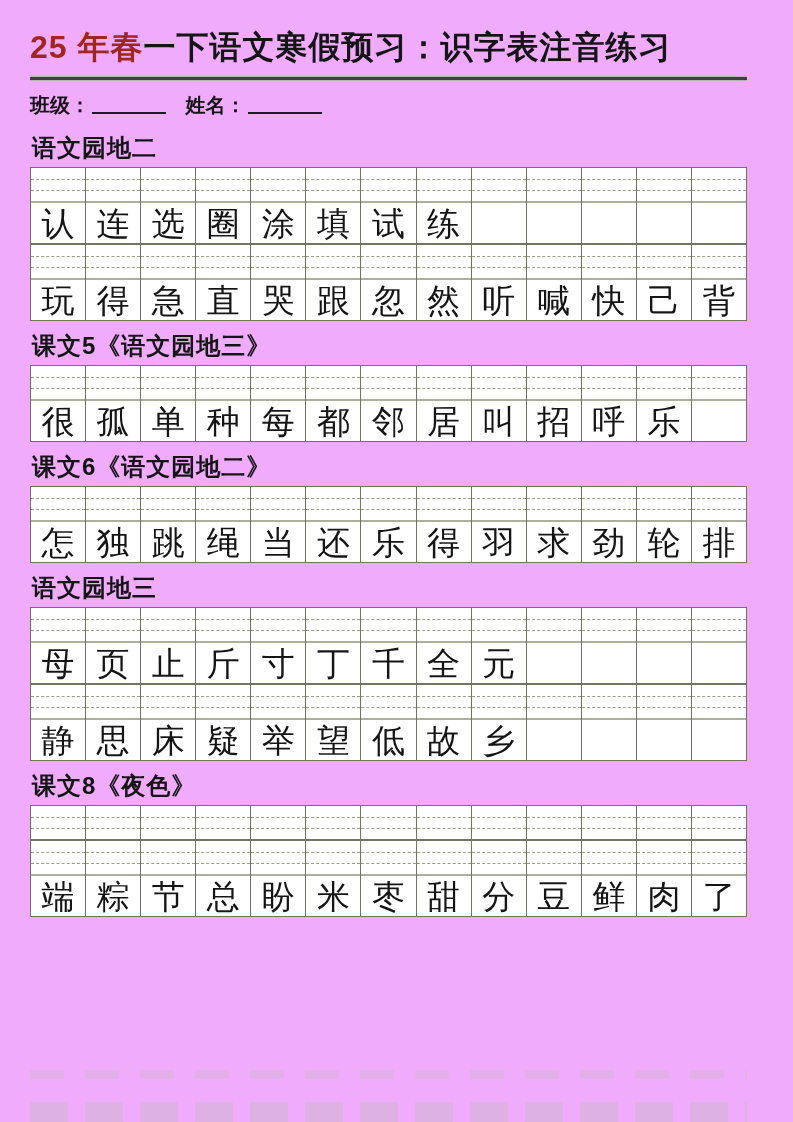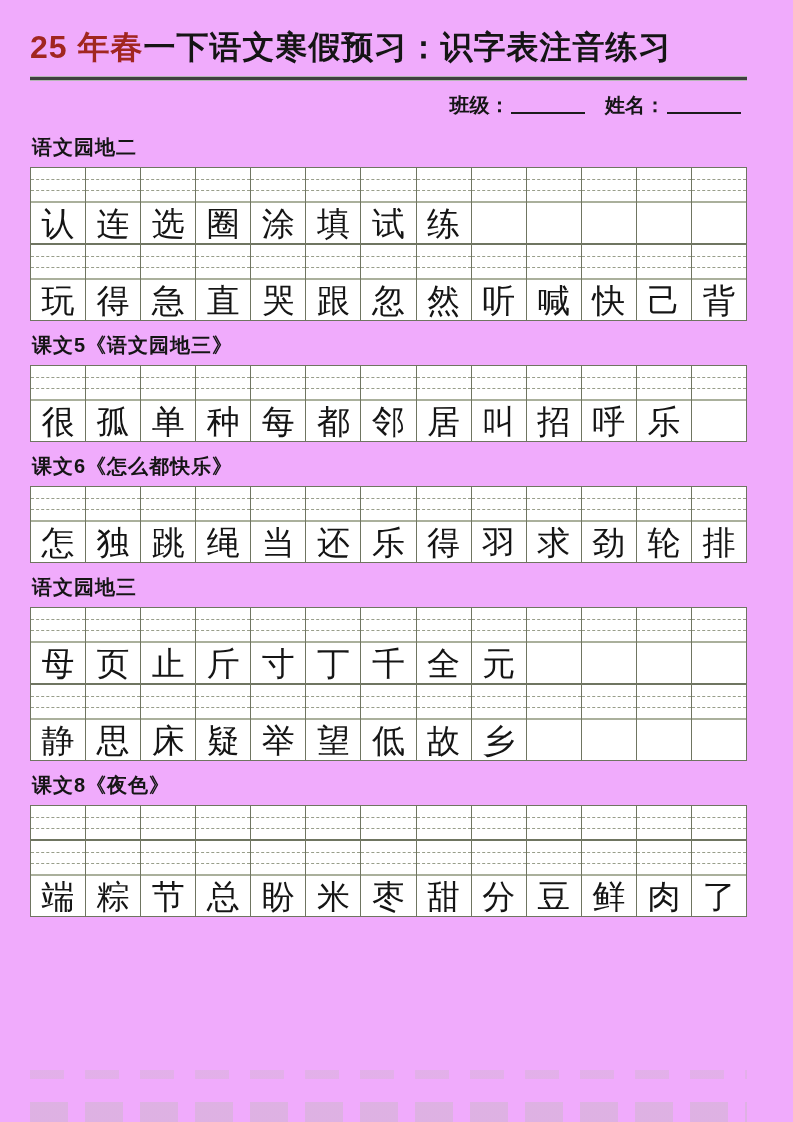--- a/index.html
+++ b/index.html
@@ -36,39 +36,38 @@
     margin-top:8px;
     height:5px;
     border-top:1px solid #b5b5b5;
     border-bottom:1px solid #b5b5b5;
     background:var(--rule-dark);
   }
   
   .id-row{
     margin-top:9px;
     height:33px;
-    text-align:right;
     font-size:20px;
     font-weight:bold;
     padding-right:6px;
     line-height:30px;
   }
   .id-row .blank{
     display:inline-block;
     width:74px;
     height:20px;
     border-bottom:2px solid #1c1c1c;
     margin:0 14px 0 2px;
     vertical-align:-2px;
   }
   .id-row .blank:last-child{margin-right:0;}
   
   .sec-header{
     margin:12px 0 7px 2px;
-    font-size:20px;
+    font-size:24px;
     font-weight:bold;
     line-height:25px;
     letter-spacing:1px;
   }
   .grid{
     display:flex;
     border:1px solid var(--grid-line);
     background:#fff;
   }
   .col{
@@ -455,21 +454,21 @@
               <div class="strip dashed"></div>
               <div class="strip dashed"></div>
               <div class="strip"></div>
             </div>
             <div class="charcell"></div>
           </div>
         </div>
   </section>
 
   <section>
-    <div class="sec-header">课文6《怎么都快乐》</div>
+    <div class="sec-header">课文6《语文园地二》</div>
     <div class="grid">
           <div class="col">
             <div class="pinyin">
               <div class="strip dashed"></div>
               <div class="strip dashed"></div>
               <div class="strip"></div>
             </div>
             <div class="charcell">怎</div>
           </div>
           <div class="col">

